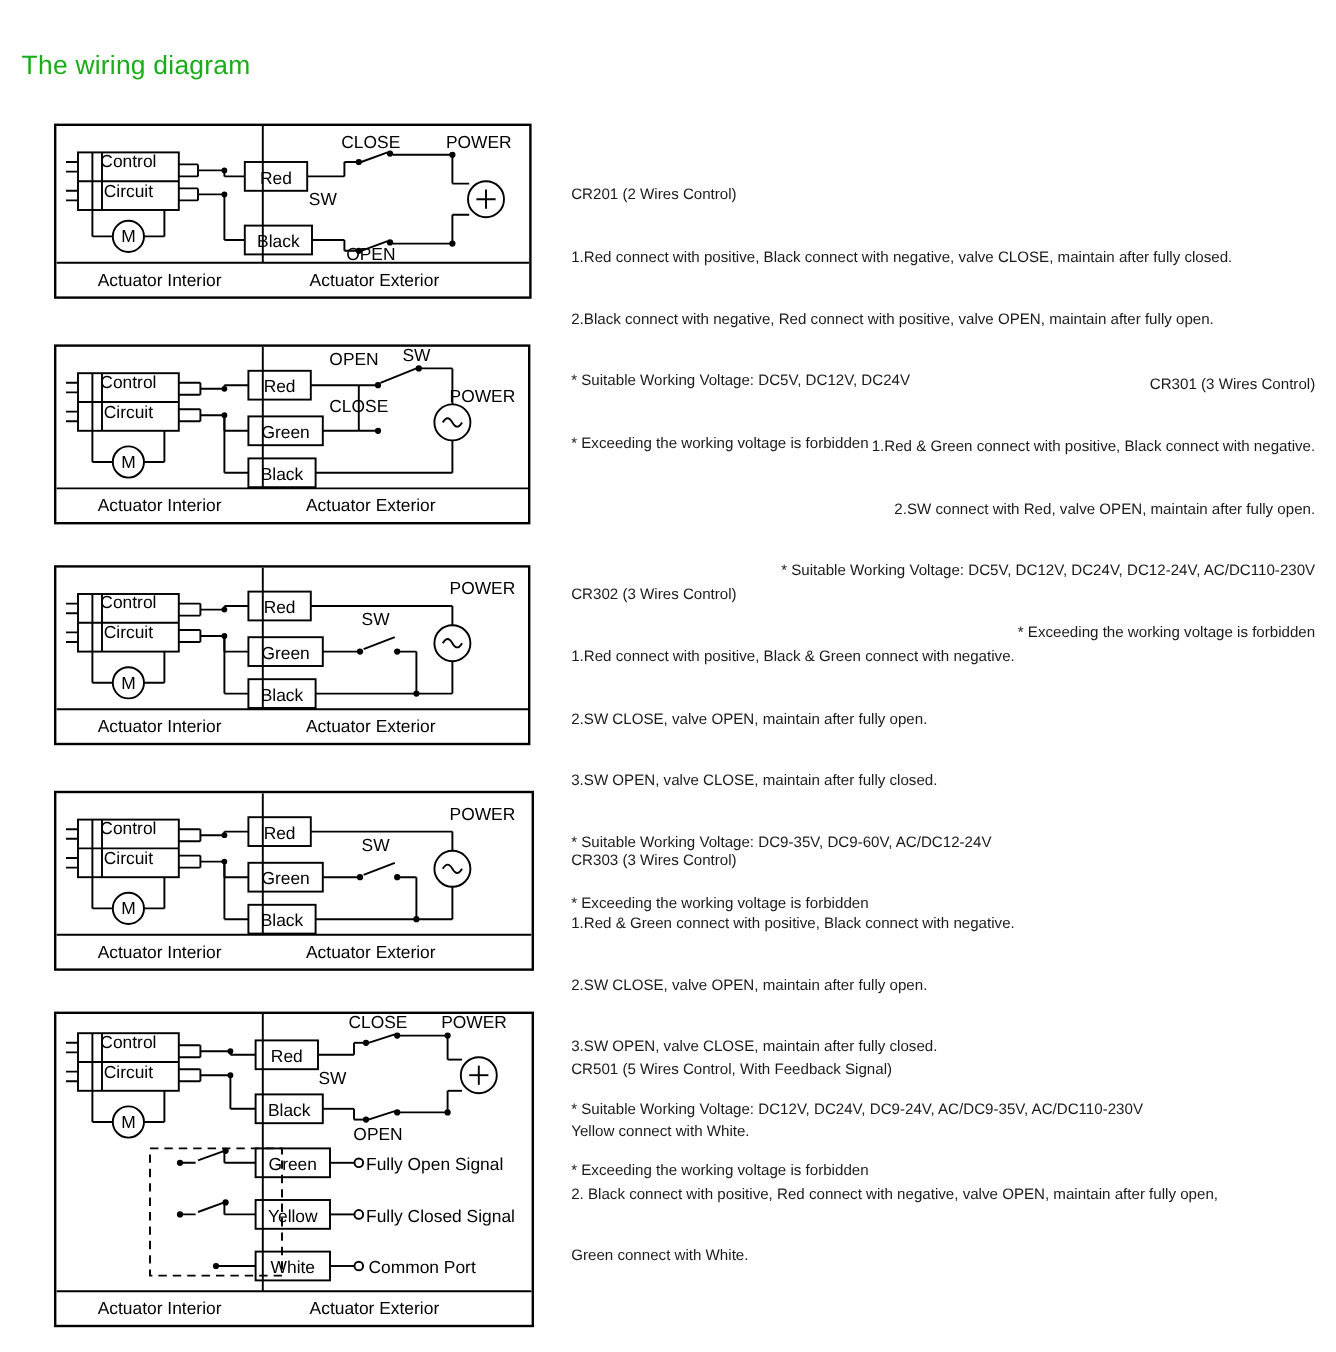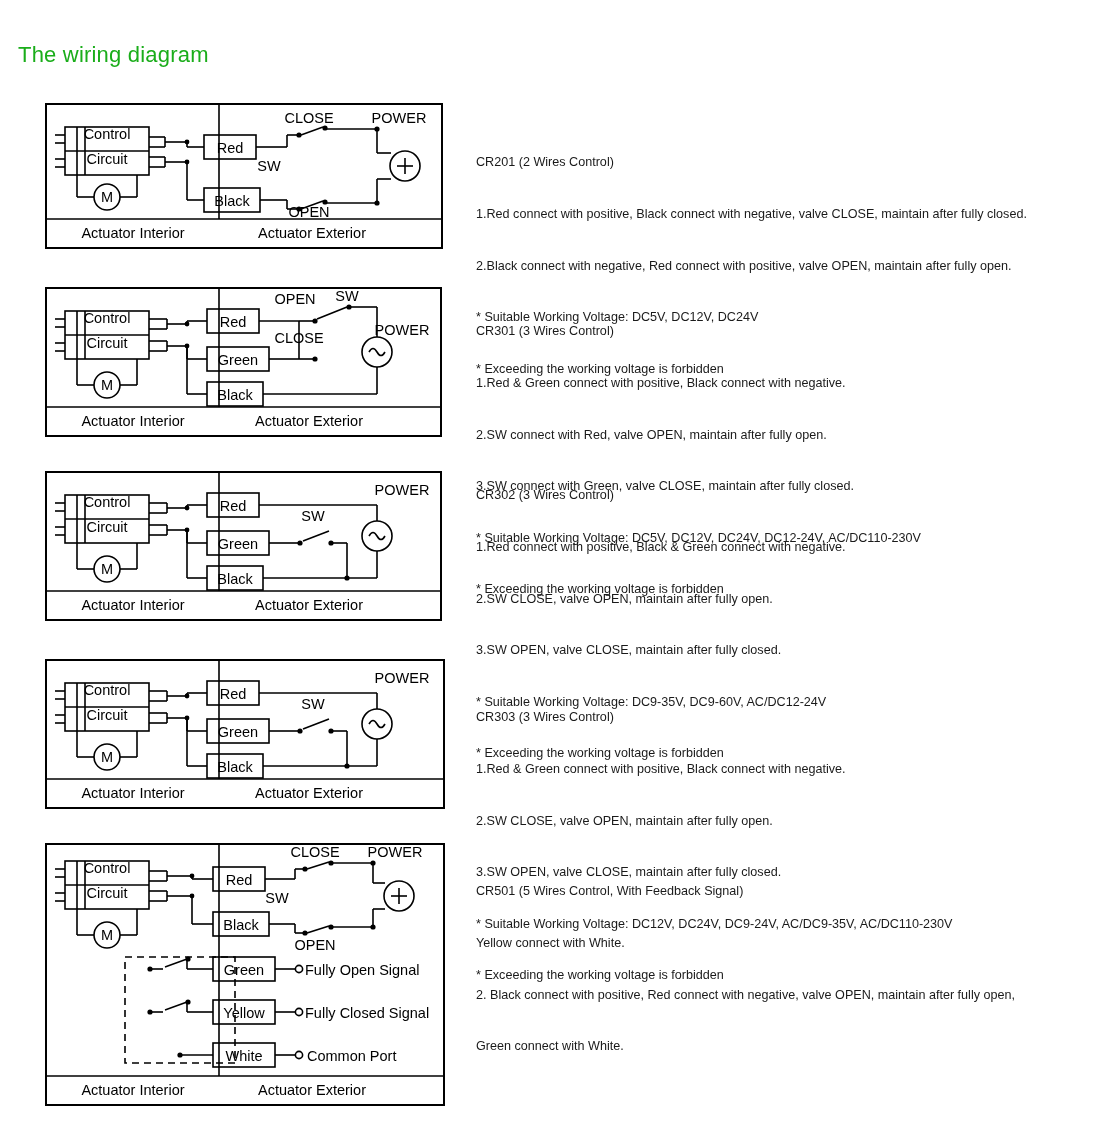--- a/index.html
+++ b/index.html
@@ -216,25 +216,24 @@
     <text class="lbl" x="60" y="59" text-anchor="middle">Circuit</text>
     <text class="lbl" x="60" y="101" text-anchor="middle">M</text>
     <text class="lbl" x="248" y="15" text-anchor="middle">OPEN</text>
     <text class="lbl" x="252" y="54" text-anchor="middle">CLOSE</text>
     <text class="lbl" x="300" y="12" text-anchor="middle">SW</text>
     <text class="lbl" x="355" y="46" text-anchor="middle">POWER</text>
     <text class="lbl" x="86" y="137" text-anchor="middle">Actuator Interior</text>
     <text class="lbl" x="262" y="137" text-anchor="middle">Actuator Exterior</text>
   </svg>
 </div>
-<div class="notes" style="top:289px;">
+<div class="notes" style="top:278px;text-align:right;">
   <span class="note-title">CR301 (3 Wires Control)</span>
   <span class="note-line">1.Red &amp; Green connect with positive, Black connect with negative.</span>
   <span class="note-line">2.SW connect with Red, valve OPEN, maintain after fully open.</span>
-  <span class="note-line">3.SW connect with Green, valve CLOSE, maintain after fully closed.</span>
   <span class="note-line">* Suitable Working Voltage: DC5V, DC12V, DC24V, DC12-24V, AC/DC110-230V</span>
   <span class="note-line">* Exceeding the working voltage is forbidden</span>
 </div>
 
 <div class="diagram-box" style="top:471px; width:397px; height:150px;">
   <svg width="393" height="146" viewBox="0 0 393 146">
     <g stroke="#000" fill="none" stroke-width="1.6">
       <line x1="172" y1="0" x2="172" y2="118"></line>
       <line x1="0" y1="118" x2="393" y2="118"></line>
       <rect x="18" y="22" width="84" height="48"></rect>

